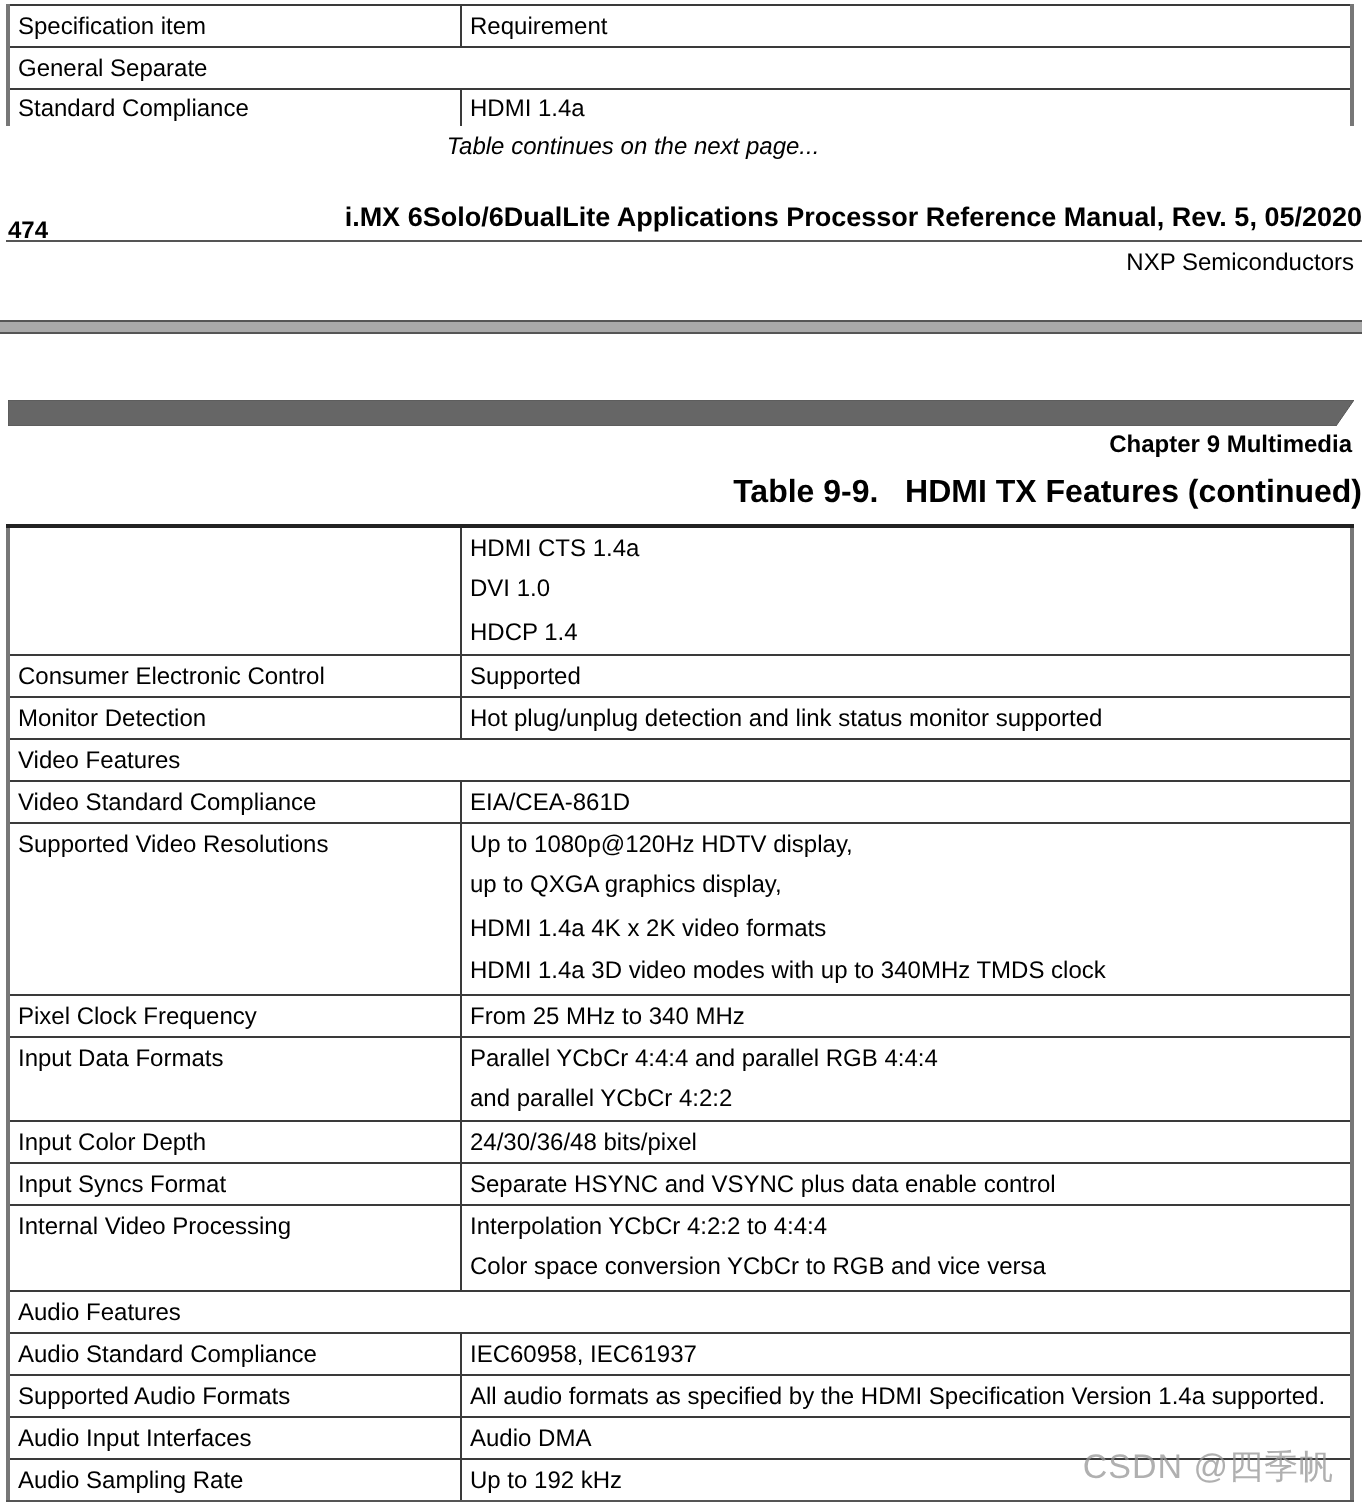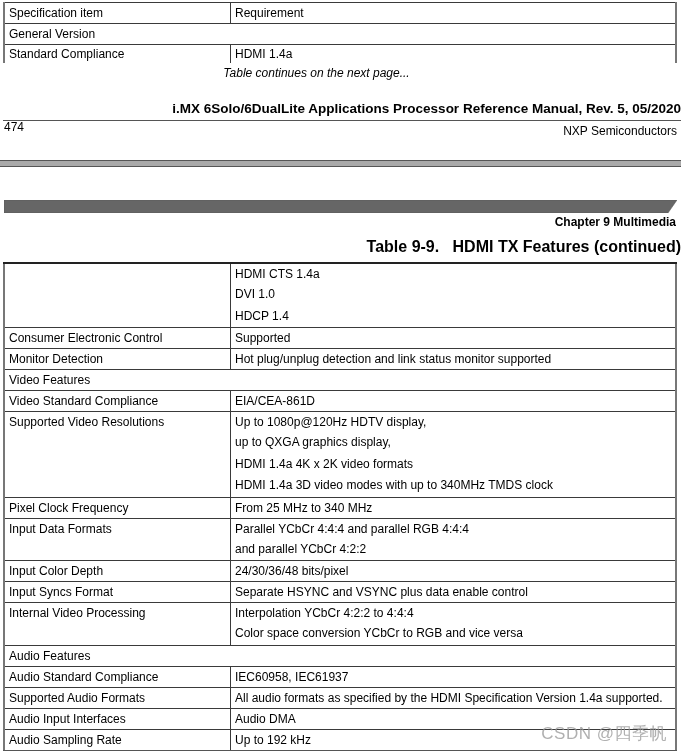--- a/index.html
+++ b/index.html
@@ -39,21 +39,21 @@
       font-style: italic; font-size: 12px;
     }
     .manual-title {
       top: 101px; left: 0; width: 681px; text-align: right;
       font-weight: bold; font-size: 13.5px;
     }
     .footer-rule {
       top: 120px; left: 3px; width: 678px; height: 0;
       border-top: 1px solid #555;
     }
-    .page-num { top: 120px; left: 4px; font-size: 12px; }
+    .page-num { top: 108px; left: 4px; font-size: 12px; font-weight: bold; }
     .company { top: 124px; right: 4px; font-size: 12px; }
     .light-band {
       top: 160px; left: 0; width: 681px; height: 5px;
       background: #a9a9a9; border-top: 1px solid #555; border-bottom: 1px solid #555;
     }
     .dark-band {
       top: 200px; left: 4px; width: 673px; height: 13px;
     }
     .chapter {
       top: 215px; right: 5px; font-weight: bold; font-size: 12px;
@@ -70,21 +70,21 @@
 </head>
 <body>
 
 <table id="top-table" class="spec">
   <tbody>
     <tr>
       <td class="c1">Specification item</td>
       <td>Requirement</td>
     </tr>
     <tr>
-      <td colspan="2">General Version</td>
+      <td colspan="2">General Separate</td>
     </tr>
     <tr class="cut">
       <td class="c1">Standard Compliance</td>
       <td>HDMI 1.4a</td>
     </tr>
   </tbody>
 </table>
 
 <div class="abs continues">Table continues on the next page...</div>
 

